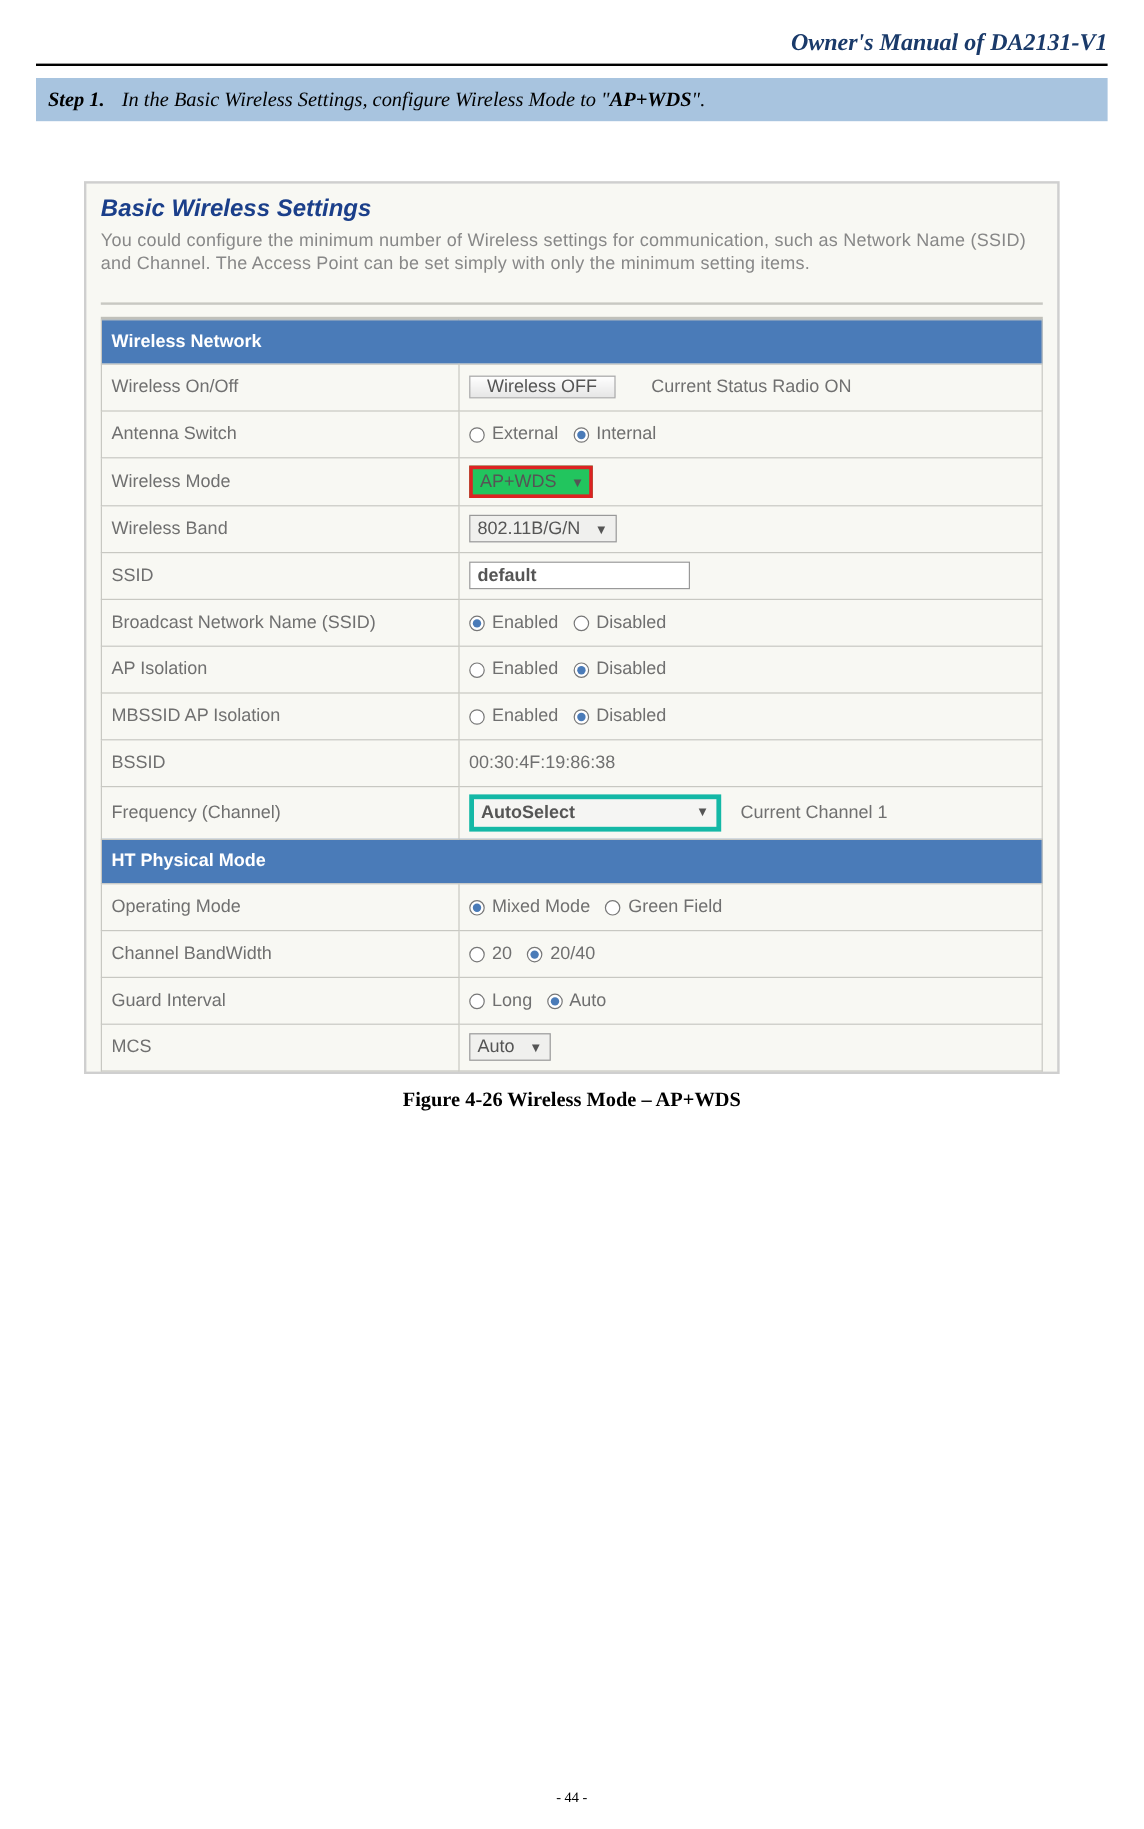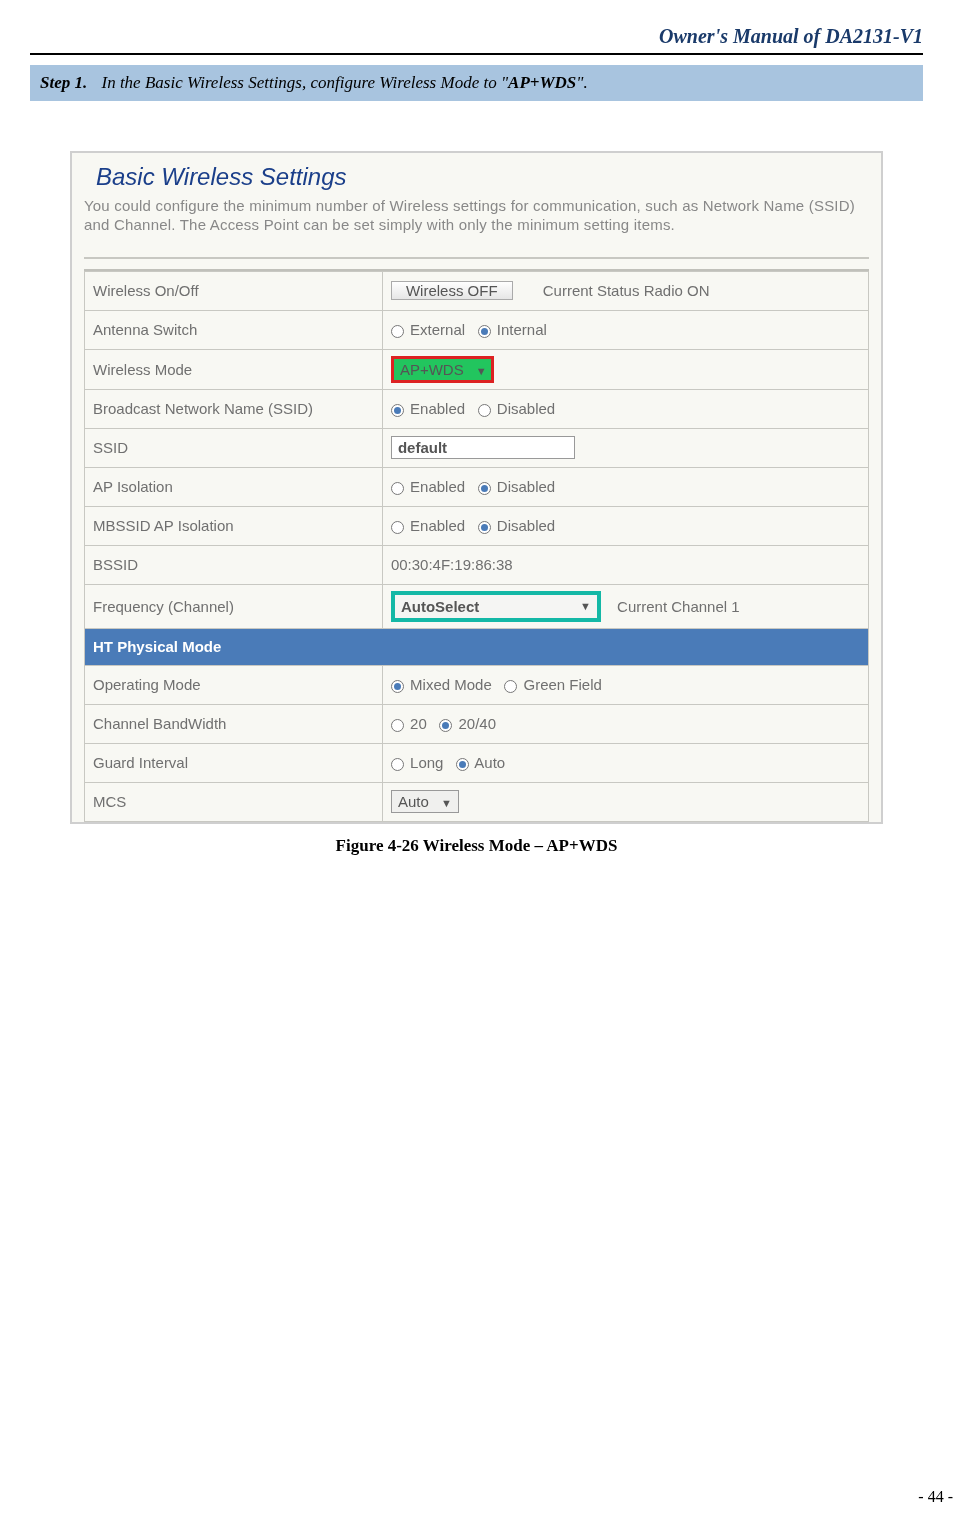--- a/index.html
+++ b/index.html
@@ -44,26 +44,25 @@
     .screenshot {
       margin: 50px 40px 10px 40px;
       border: 2px solid #cfcfcf;
       background: #f8f8f3;
       padding: 10px 12px 0 12px;
       font-family: Arial, sans-serif;
       color: #6a6a6a;
     }
     .ss-title {
       color: #1b3f8a;
-      font-weight: normal;
+      font-weight: bold;
       font-style: italic;
-      font-size: 24px;
+      font-size: 20px;
       filter: blur(0.4px);
       margin-bottom: 6px;
-      margin-left: 12px;
     }
     .ss-desc {
       font-size: 15px;
       color: #888;
       filter: blur(0.6px);
       line-height: 1.25;
       letter-spacing: 0.2px;
     }
     .ss-hr {
       border: none;
@@ -177,22 +176,22 @@
       font-weight: bold;
       font-size: 17px;
       margin-top: 12px;
       font-family: "Times New Roman", serif;
     }
     .page-number {
       position: absolute;
       bottom: 18px;
       left: 0;
       right: 0;
-      text-align: right;
-      font-size: 16px;
+      text-align: center;
+      font-size: 12px;
       font-family: "Times New Roman", serif;
     }
   </style>
 </head>
 <body>
 
 <div class="page">
   <div class="header-title">Owner's Manual of DA2131-V1</div>
   <hr class="header-rule">
 
@@ -202,20 +201,23 @@
   </div>
 
   <div class="screenshot">
     <div class="ss-title">Basic Wireless Settings</div>
     <div class="ss-desc">You could configure the minimum number of Wireless settings for communication, such as Network Name (SSID) and Channel. The Access Point can be set simply with only the minimum setting items.</div>
     <hr class="ss-hr">
     <hr class="ss-section-hr">
 
     <table class="settings-table">
       <tbody>
+          <tr class="section-header">
+        <td colspan="2">Wireless Network</td>
+      </tr>
       <tr>
         <td class="label-col">Wireless On/Off</td>
         <td>
           <span class="fake-btn">Wireless OFF</span>
           <span class="status-text">Current Status Radio ON</span>
         </td>
       </tr>
       <tr>
         <td class="label-col">Antenna Switch</td>
         <td>
@@ -229,33 +231,42 @@
       <tr>
         <td class="label-col">Wireless Mode</td>
         <td>
           <span class="fake-select highlight-red">
             <span>AP+WDS</span>
             <span class="arrow">▼</span>
           </span>
         </td>
       </tr>
       <tr>
+        <td class="label-col">Wireless Band</td>
+        <td>
+          <span class="fake-select">
+            <span>802.11B/G/N</span>
+            <span class="arrow">▼</span>
+          </span>
+        </td>
+      </tr>
+      <tr>
+        <td class="label-col">SSID</td>
+        <td>
+          <span class="fake-input">default</span>
+        </td>
+      </tr>
+      <tr>
         <td class="label-col">Broadcast Network Name (SSID)</td>
         <td>
           <span class="radio-circle checked"></span>
           <span>Enabled</span>
           &nbsp;
           <span class="radio-circle"></span>
           <span>Disabled</span>
-        </td>
-      </tr>
-      <tr>
-        <td class="label-col">SSID</td>
-        <td>
-          <span class="fake-input">default</span>
         </td>
       </tr>
       <tr>
         <td class="label-col">AP Isolation</td>
         <td>
           <span class="radio-circle"></span>
           <span>Enabled</span>
           &nbsp;
           <span class="radio-circle checked"></span>
           <span>Disabled</span>

